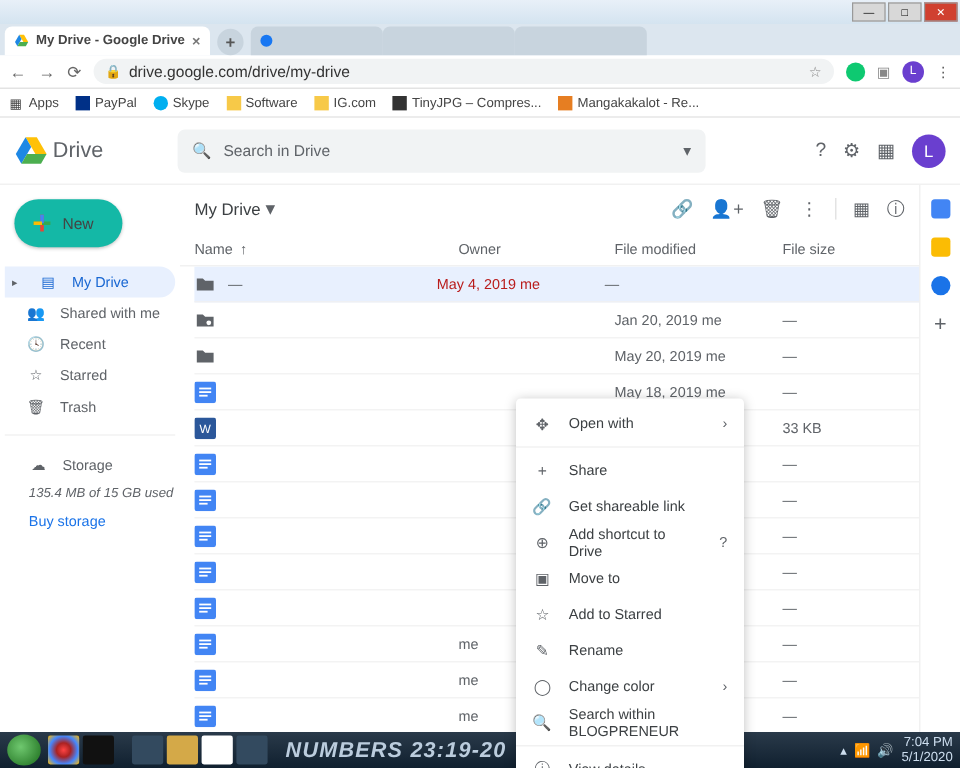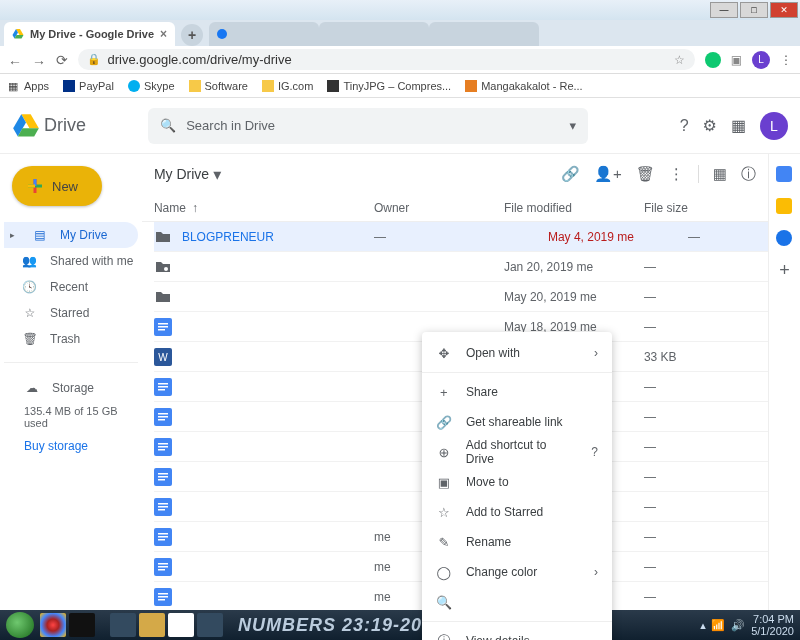--- a/index.html
+++ b/index.html
@@ -38,27 +38,27 @@
 .drivelogo svg { width: 28px; height: 28px; }
 .drivelogo span { font-size: 18px; color: #5f6368; }
 .searchbox { flex: 1; max-width: 440px; height: 36px; background: #f1f3f4; border-radius: 6px; display: flex; align-items: center; padding: 0 12px; color: #5f6368; gap: 10px; font-size: 13px; }
 .searchbox .caret { margin-left: auto; }
 .headright { margin-left: auto; display: flex; align-items: center; gap: 14px; color: #5f6368; font-size: 16px; }
 .headright .avatar { width: 28px; height: 28px; border-radius: 50%; background: #6a3fcf; color: #fff; display: flex; align-items: center; justify-content: center; font-size: 14px; }
 
 
 .drivebody { display: flex; height: 482px; }
 .sidebar { width: 150px; padding: 8px 4px; font-size: 12px; color: #3c4043; }
-.newbtn { width: 90px; height: 40px; border-radius: 22px; box-shadow: 0 1px 3px rgba(0,0,0,.25); background: #eab308; display: flex; align-items: center; gap: 8px; padding: 0 14px; margin: 4px 0 16px 8px; font-size: 13px; color: #444; }
+.newbtn { width: 90px; height: 40px; border-radius: 22px; box-shadow: 0 1px 3px rgba(0,0,0,.25); background: #14b8a6; display: flex; align-items: center; gap: 8px; padding: 0 14px; margin: 4px 0 16px 8px; font-size: 13px; color: #444; }
 .sideitem { display: flex; align-items: center; gap: 12px; padding: 6px 4px 6px 18px; border-radius: 0 16px 16px 0; color: #5f6368; }
 .sideitem.active { background: #e8f0fe; color: #1967d2; }
 .sideitem .arrow { width: 10px; color: #5f6368; font-size: 9px; margin-left: -12px; }
 .sideitem .sic { width: 16px; text-align: center; }
 .storage { padding: 12px 0 0 20px; border-top: 1px solid #eee; margin-top: 10px; }
-.storage .bar { color: #5f6368; font-size: 11px; margin-top: 4px; }
+.storage .bar { color: #5f6368; font-size: 11px; margin-top: 4px; font-style: italic; }
 .storage a { color: #1a73e8; font-size: 12px; display: block; margin-top: 10px; text-decoration: none; }
 
 .mainpane { flex: 1; display: flex; flex-direction: column; position: relative; }
 .pathrow { height: 40px; display: flex; align-items: center; padding: 0 12px; }
 .pathrow .path { font-size: 14px; color: #3c4043; }
 .pathrow .caret { color: #5f6368; margin-left: 4px; }
 .pathrow .tools { margin-left: auto; display: flex; gap: 14px; color: #5f6368; font-size: 15px; }
 .colhead { height: 28px; display: flex; align-items: center; font-size: 12px; color: #5f6368; border-bottom: 1px solid #eee; padding-left: 12px; }
 .colhead .c1 { width: 220px; display: flex; align-items: center; gap: 6px; }
 .colhead .c2 { width: 130px; }
@@ -258,21 +258,20 @@
       <div class="c2">Owner</div>
       <div class="c3">File modified</div>
       <div class="c4">File size</div>
     </div>
 
     <div class="filelist" id="filelist">
         <div class="row selected">
           <span class="fic"><svg width="18" height="18">
               <path fill="#5f6368" d="M2 4h5l2 2h7v8H2z"></path>
             </svg></span>
-          <span class="fname">BLOGPRENEUR</span>
           <span class="fowner">—</span>
           <span class="fmod">May 4, 2019 me</span>
           <span class="fsize">—</span>
         </div>
         <div class="row">
           <span class="fic"><svg width="18" height="18">
               <path fill="#5f6368" d="M2 4h5l2 2h7v8H2z"></path>
               <circle cx="12" cy="11" r="2" fill="#fff"></circle>
             </svg></span>
           <span class="fname"></span>
@@ -453,20 +452,21 @@
           <span class="ic">✎</span>
           <span>Rename</span>
         </div>
         <div class="ctx">
           <span class="ic">◯</span>
           <span>Change color</span>
           <span class="arr">›</span>
         </div>
         <div class="ctx">
           <span class="ic">🔍</span>
+          <span>Search within BLOGPRENEUR</span>
         </div>
         <div class="ctxsep"></div>
         <div class="ctx">
           <span class="ic">ⓘ</span>
           <span>View details</span>
         </div>
       </div>
   </div>
 
   <div class="rightrail">

